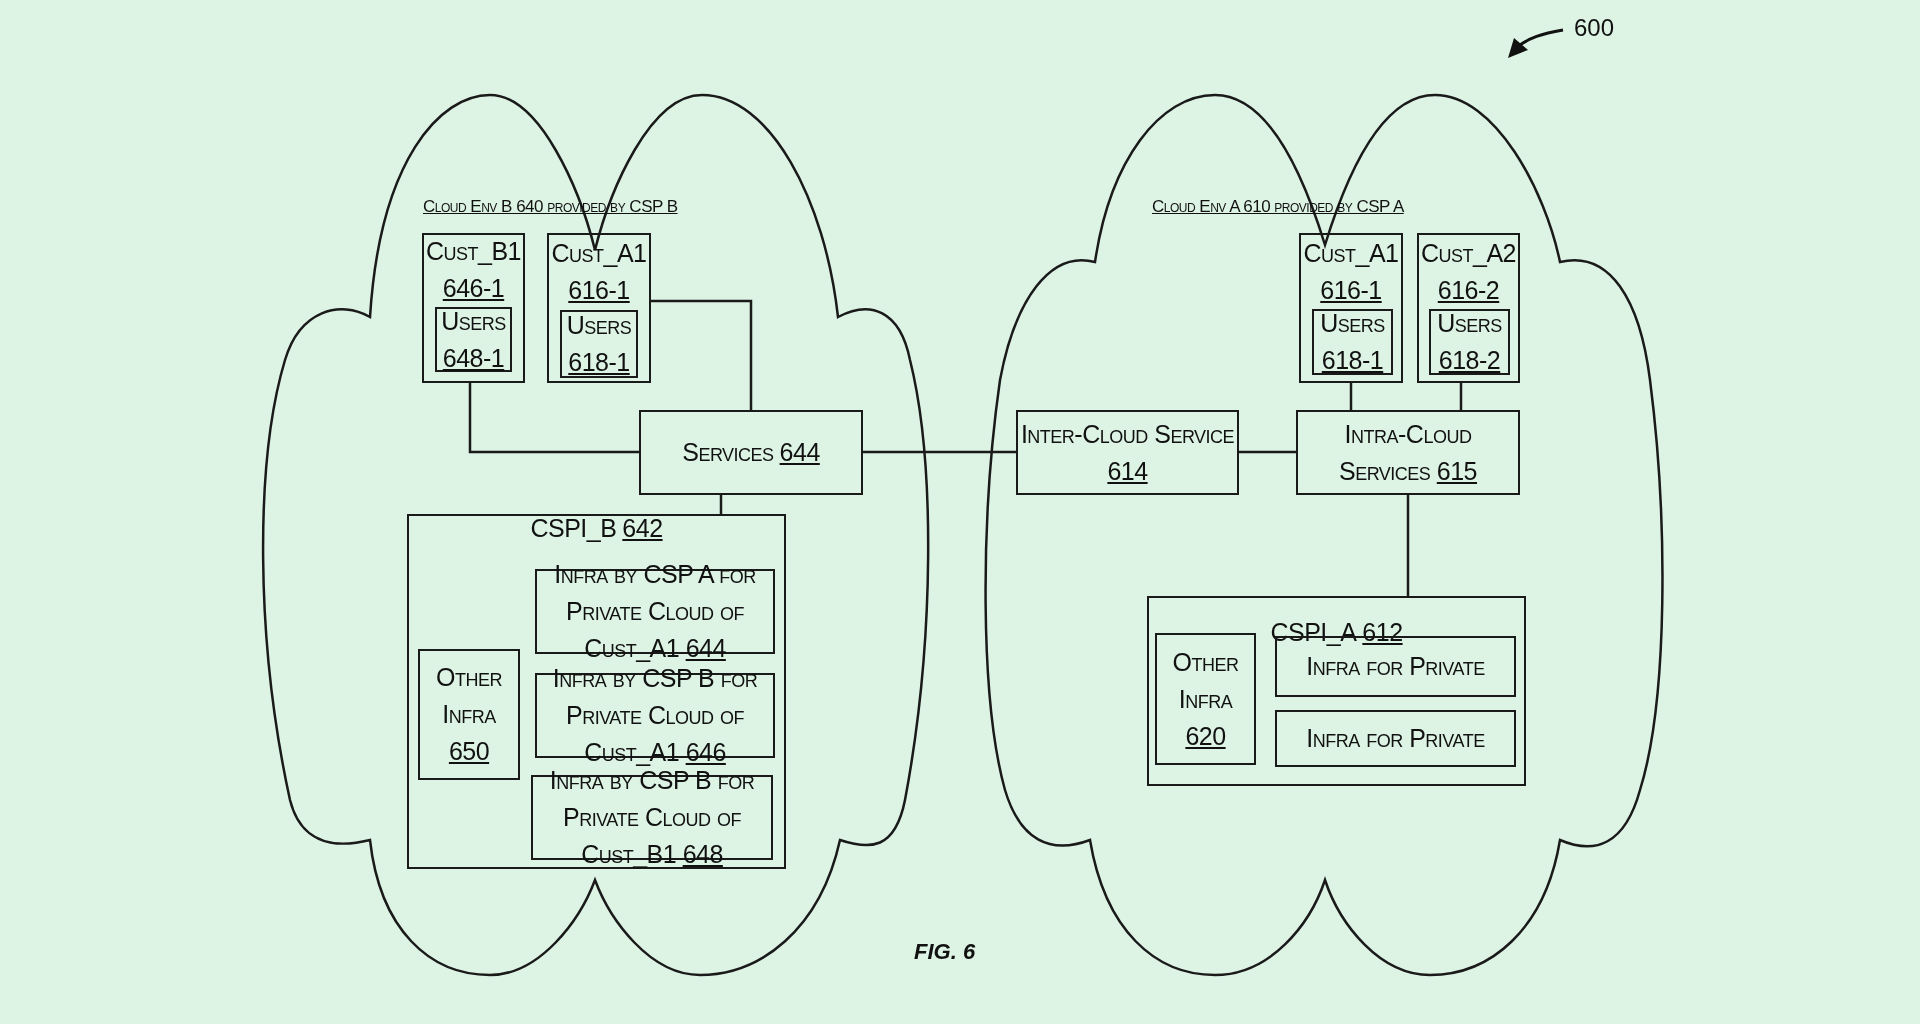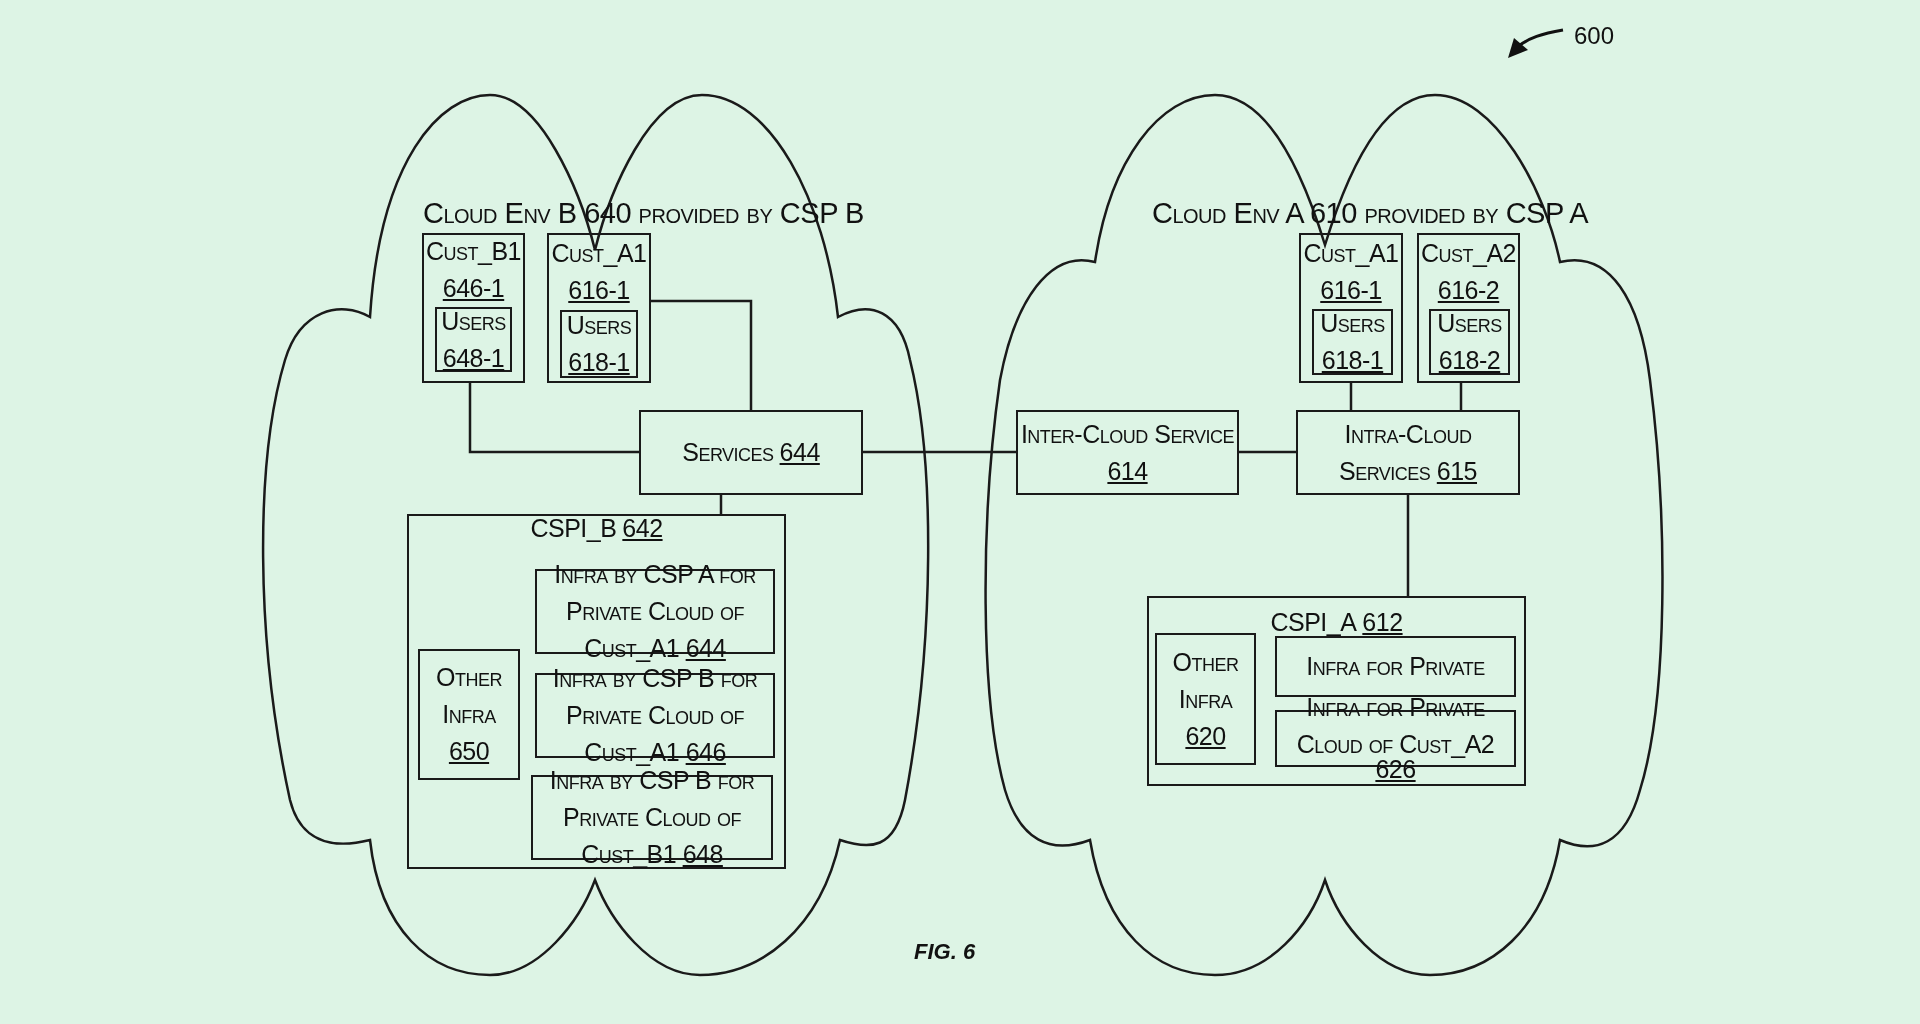--- a/index.html
+++ b/index.html
@@ -4,21 +4,21 @@
 <style>
   html, body { margin:0; padding:0; }
   body { width:1920px; height:1024px; background:#ddf4e5; position:relative; overflow:hidden;
          font-family:"Liberation Sans", sans-serif; color:#111; }
   svg.bg { position:absolute; left:0; top:0; }
   .box { position:absolute; box-sizing:border-box; border:2.5px solid #1a1a1a; background:transparent;
          display:flex; flex-direction:column; align-items:center; justify-content:center; text-align:center;
          font-variant:small-caps; font-size:25px; line-height:25px; letter-spacing:-0.5px;gap:12px; }
   .box.top { justify-content:flex-start; }
   .ref { text-decoration:underline; font-variant:normal; }
-  .title { position:absolute; font-variant:small-caps; font-size:29px; letter-spacing:-0.5px; white-space:nowrap; }
+  .title { position:absolute; font-variant:small-caps; font-size:17px; text-decoration:underline; letter-spacing:-0.5px; white-space:nowrap; }
   .figlabel { position:absolute; font-weight:bold; font-style:italic; font-size:22px;margin-top:13px; }
   .refnum { position:absolute; font-size:24px; }
 </style>
 </head>
 <body>
 
 <svg class="bg" width="1920" height="1024" viewBox="0 0 1920 1024">
 
   <path fill="none" stroke="#1a1a1a" stroke-width="2.5" d="M 370 317
        C 380 160, 440 95, 490 95
@@ -62,21 +62,21 @@
     <line x1="1461" y1="383" x2="1461" y2="410"></line>
     <line x1="1408" y1="495" x2="1408" y2="596"></line>
   </g>
 
   <g>
     <path d="M 1563 30 C 1540 34, 1530 38, 1520 45" stroke="#111" stroke-width="3" fill="none"></path>
     <polygon points="1508,58 1514,38 1528,50" fill="#111"></polygon>
   </g>
 </svg>
 
-<div class="refnum" style="left:1574px;top:22px;">600</div>
+<div class="refnum" style="left:1574px;top:14px;">600</div>
 
 <div class="title" style="left:423px;top:197px;">Cloud Env B 640 provided by CSP B</div>
 
 <div class="box top" style="left:422px;top:233px;width:103px;height:150px;padding-top:4px;">
   <div>Cust_B1</div>
   <div class="ref">646-1</div>
   <div class="box" style="position:absolute;left:11px;top:72px;width:77px;height:65px;">
     <div>Users</div>
     <div class="ref">648-1</div>
   </div>
@@ -150,35 +150,34 @@
 
 <div class="box top" style="left:1417px;top:233px;width:103px;height:150px;padding-top:6px;">
   <div>Cust_A2</div>
   <div class="ref">616-2</div>
   <div class="box" style="position:absolute;left:10px;top:74px;width:81px;height:66px;">
     <div>Users</div>
     <div class="ref">618-2</div>
   </div>
 </div>
 
-<div class="box top" style="left:1147px;top:596px;width:379px;height:190px;padding-top:12px;">
+<div class="box top" style="left:1147px;top:596px;width:379px;height:190px;padding-top:22px;">
   <div style="display:flex;gap:6px;">
     <span style="font-variant:normal;">CSPI_A</span>
     <span class="ref">612</span>
   </div>
 </div>
 
 <div class="box" style="left:1155px;top:633px;width:101px;height:132px;">
   <div>Other</div>
   <div>Infra</div>
   <div class="ref">620</div>
 </div>
 
 <div class="box" style="left:1275px;top:636px;width:241px;height:61px;">
   <div>Infra for Private</div>
 </div>
 
 <div class="box" style="left:1275px;top:710px;width:241px;height:57px;">
   <div>Infra for Private</div>
-  <div><span>Cloud of Cust_A2</span> <span class="ref">626</span></div>
 </div>
 
 <div class="figlabel" style="left:914px;top:926px;">FIG. 6</div>
 
 </body></html>

